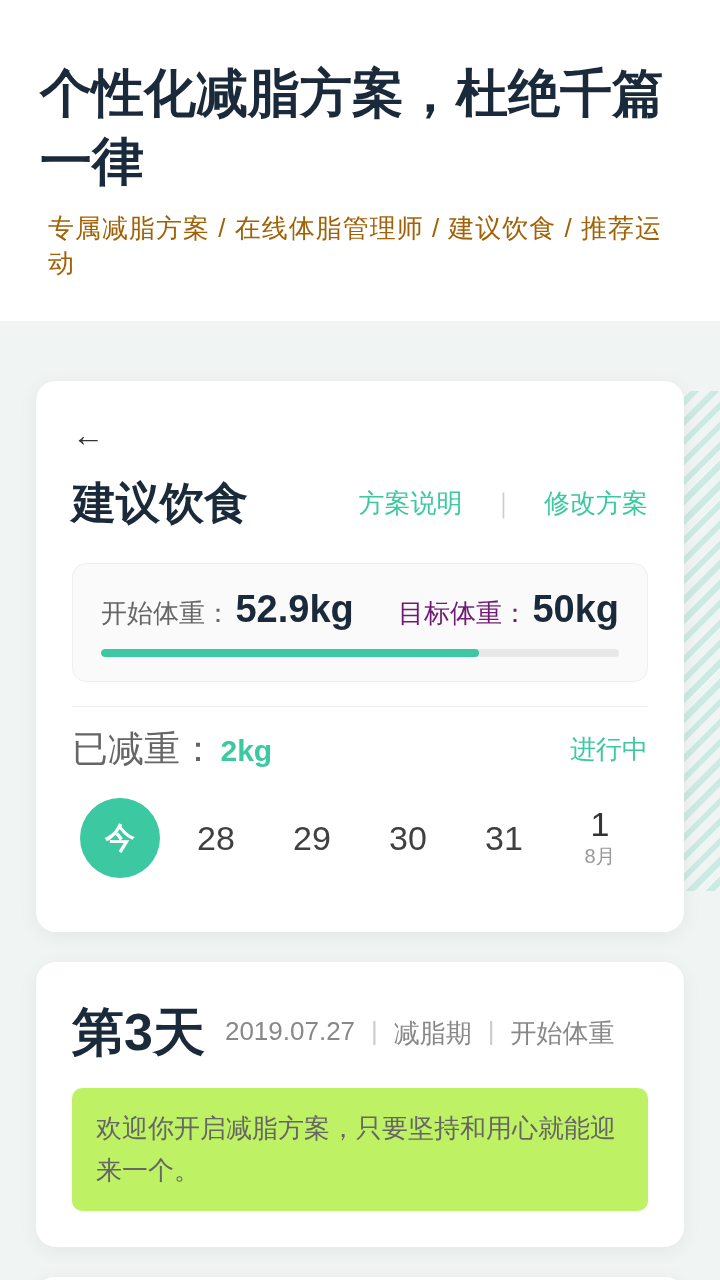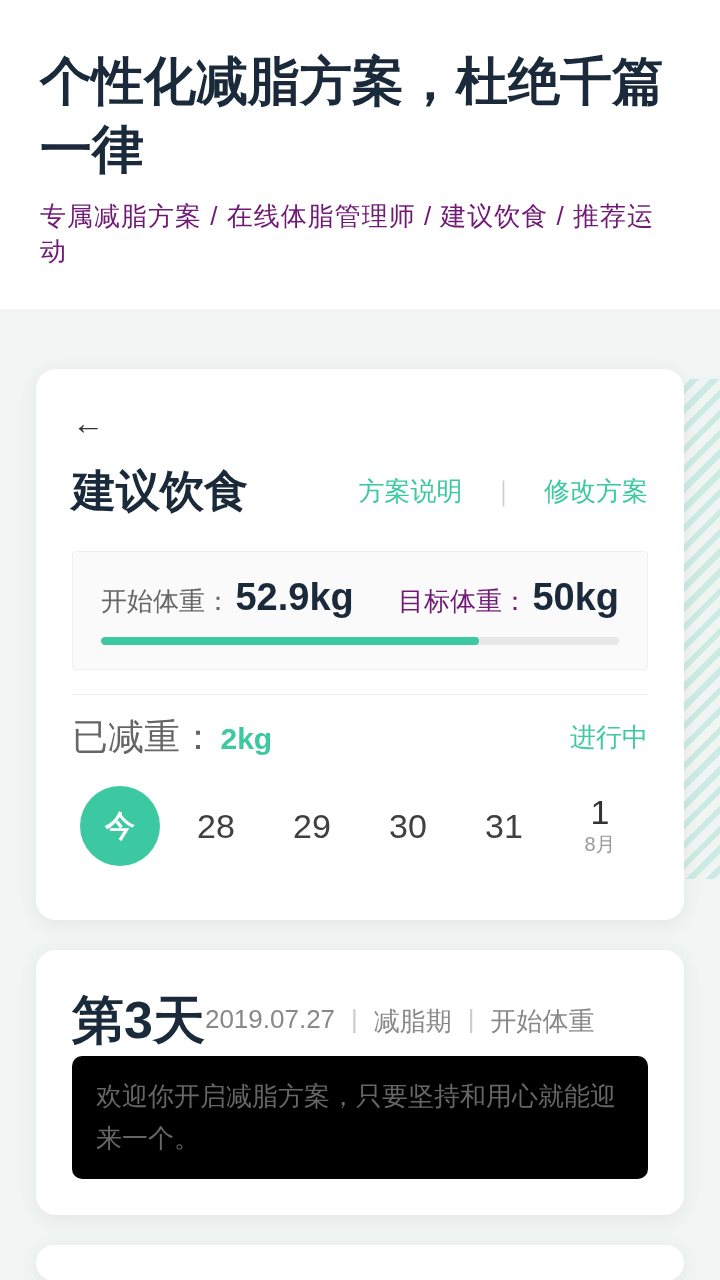--- a/index.html
+++ b/index.html
@@ -8,21 +8,21 @@
       font-family: -apple-system, "PingFang SC", "Microsoft YaHei", sans-serif;
       background: #f5f5f5;
       width: 720px;
       min-height: 1280px;
       overflow-x: hidden;
     }
 
     
     .header-section {
       background: white;
-      padding: 48px 40px 40px 40px;
+      padding: 60px 40px 40px 40px;
       position: relative;
     }
     .header-section::after {
       content: '';
       position: absolute;
       bottom: -30px;
       left: 0;
       right: 0;
       height: 60px;
       background: white;
@@ -31,22 +31,23 @@
 
     .main-title {
       font-size: 52px;
       font-weight: 700;
       color: #1a2a3a;
       line-height: 1.3;
       margin-bottom: 16px;
     }
     .sub-title {
       font-size: 26px;
-      color: #701a75;
+      color: #a16207;
       letter-spacing: 1px;
+      margin-left: 8px;
     }
 
     
     .content {
       padding: 60px 36px 40px 36px;
       background: #f0f5f4;
       min-height: 1000px;
       position: relative;
     }
 
@@ -110,21 +111,21 @@
       color: #3cc8a0;
     }
     .plan-actions .divider {
       color: #ccc;
     }
 
     
     .weight-card {
       background: #fafafa;
       border: 1px solid #eee;
-      border-radius: 4px;
+      border-radius: 14px;
       padding: 24px 28px;
       margin-bottom: 24px;
     }
     .weight-row {
       display: flex;
       justify-content: space-between;
       align-items: center;
       margin-bottom: 18px;
     }
     .weight-label {
@@ -226,20 +227,22 @@
       padding: 36px 36px;
       margin-bottom: 30px;
       box-shadow: 0 4px 20px rgba(0,0,0,0.06);
       position: relative;
       z-index: 1;
     }
 
     .day-header {
       display: flex;
       align-items: center;
+      gap: 20px;
+      margin-bottom: 20px;
       flex-wrap: wrap;
     }
     .day-number {
       font-size: 52px;
       font-weight: 700;
       color: #1a2a3a;
     }
     .day-date {
       font-size: 26px;
       color: #888;
@@ -253,21 +256,21 @@
     }
     .day-meta-divider {
       color: #ccc;
     }
 
     .day-description {
       font-size: 26px;
       color: #666;
       line-height: 1.6;
       padding: 20px 24px;
-      background: #000000;
+      background: #bef264;
       border-radius: 10px;
     }
 
     
     .diet-section {
       background: white;
       border-radius: 20px;
       padding: 36px 36px 0 36px;
       margin-bottom: 30px;
       box-shadow: 0 4px 20px rgba(0,0,0,0.06);

